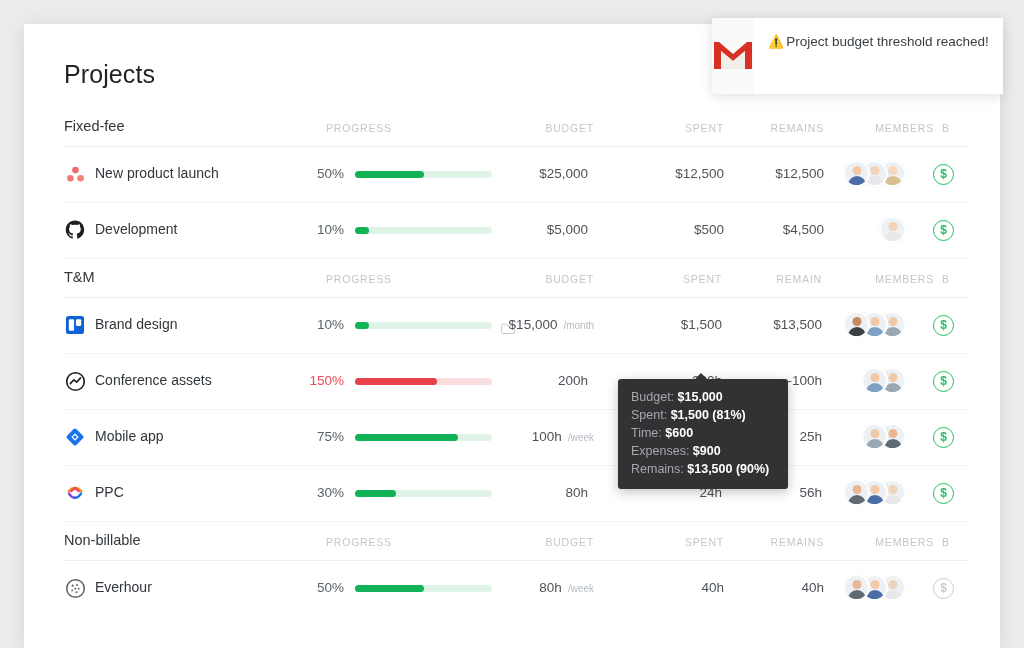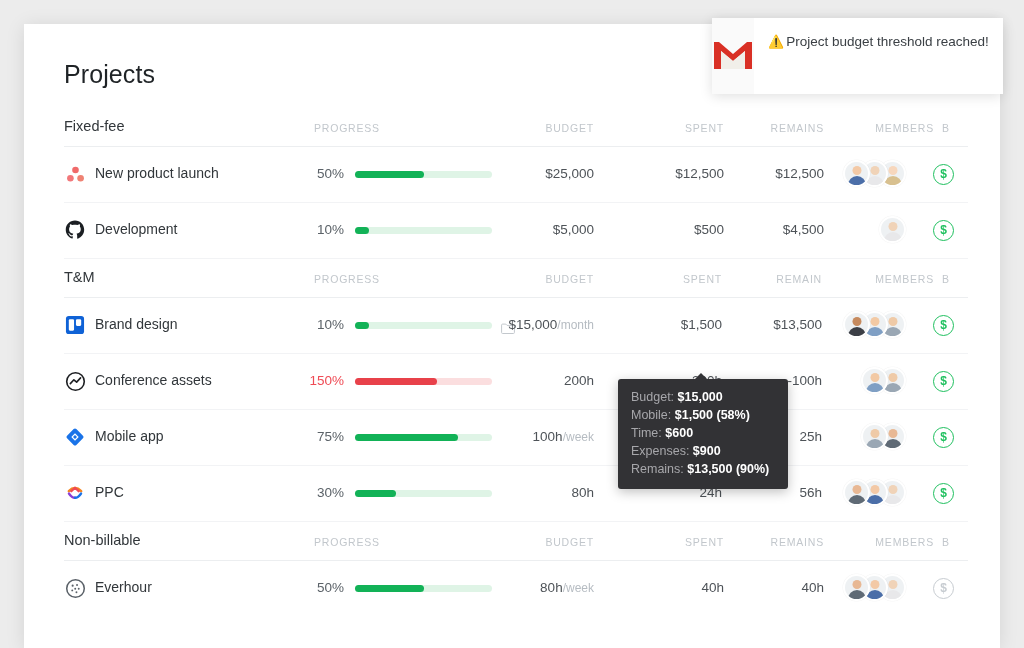--- a/index.html
+++ b/index.html
@@ -42,21 +42,21 @@
   .group-name {
     position: absolute; left: 0; top: 10px;
     font-size: 14.5px; color: #31363a; font-weight: 400;
   }
   .col-head {
     position: absolute; top: 14px;
     font-size: 10.5px; color: #c2c7cc;
     letter-spacing: .8px; text-transform: uppercase;
     text-align: right; white-space: nowrap;
   }
-  .ch-progress { left: 250px; width: 100px; text-align: left;}
+  .ch-progress { left: 262px; width: 100px; text-align: left;}
   .ch-budget   { left: 420px; width: 110px; }
   .ch-spent    { left: 550px; width: 110px; }
   .ch-remains  { left: 650px; width: 110px; }
   .ch-members  { left: 760px; width: 110px; }
   .ch-b        { left: 878px; width: 26px; text-align: left;}
   
   .shift .ch-spent   { left: 548px; }
   .shift .ch-remains { left: 648px; }
 
   .row {
@@ -99,21 +99,21 @@
   .budget, .spent, .remains {
     position: absolute; top: 19px;
     font-size: 13.5px; color: #4e5358;
     text-align: right; white-space: nowrap;
   }
   .budget  { left: 400px; width: 130px; }
   .spent   { left: 550px; width: 110px; }
   .remains { left: 650px; width: 110px; }
   .shiftrow .spent   { left: 548px; }
   .shiftrow .remains { left: 648px; text-align: right; }
-  .unit { color: #b6bcc2; font-size: 12px; }
+  .unit { color: #b6bcc2; font-size: 10px; padding-left: 6px; }
 
   
   .members { position: absolute; right: 62px; top: 13px; height: 30px; display: flex; flex-direction: row-reverse; }
   .av {
     width: 27px; height: 27px; border-radius: 50%;
     border: 2px solid #fff; margin-left: -9px;
     background-size: cover; position: relative; overflow: hidden;
     box-shadow: 0 0 0 .5px rgba(0,0,0,.04);
   }
   .av .head { position:absolute; left:50%; top:4px; width:9px; height:9px; border-radius:50%; transform:translateX(-50%); }
@@ -403,21 +403,21 @@
               <span class="head" style="background:#e8b894"></span>
               <span class="body" style="background:#5f6a75"></span>
             </span>
           </span>
           <span class="bill off">$</span>
         </div>
       </div>
 
     <div class="tooltip">
         <div class="tt-line"><span>Budget:</span> <b>$15,000</b></div>
-        <div class="tt-line"><span>Mobile:</span> <b>$1,500 (58%)</b></div>
+        <div class="tt-line"><span>Spent:</span> <b>$1,500 (81%)</b></div>
         <div class="tt-line"><span>Time:</span> <b>$600</b></div>
         <div class="tt-line"><span>Expenses:</span> <b>$900</b></div>
         <div class="tt-line"><span>Remains:</span> <b>$13,500 (90%)</b></div>
       </div>
   </div>
 
   <div class="notif">
     <div class="notif-left">
       <svg width="42" height="32" viewBox="0 0 42 32">
         <path d="M3 3 L21 18 L39 3 L39 29 L33 29 L33 12 L21 22 L9 12 L9 29 L3 29 Z" fill="#e9e6e0"></path>

